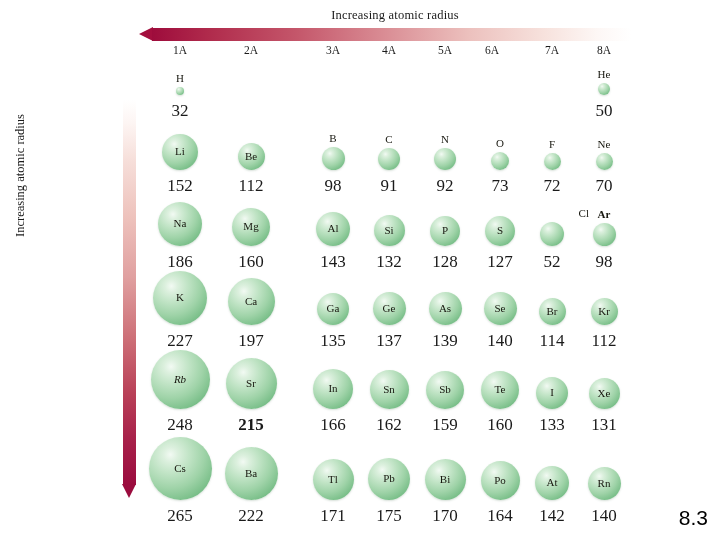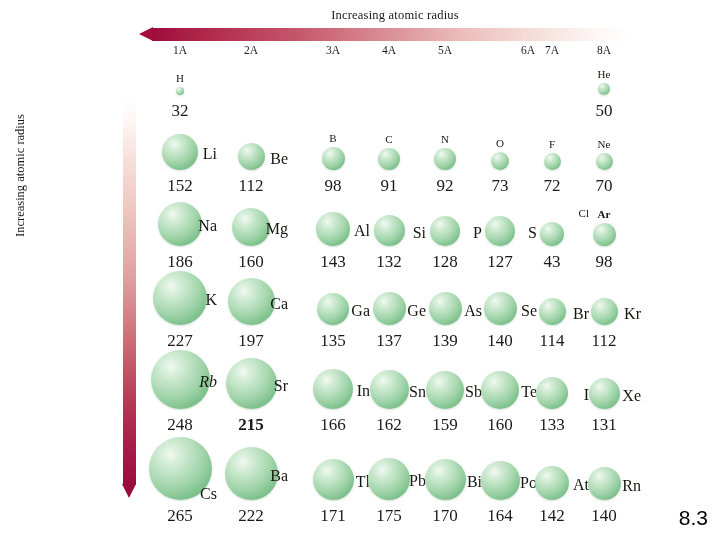--- a/index.html
+++ b/index.html
@@ -148,22 +148,22 @@
         #9fd3a8 55%,
         #7cc08b 76%,
         #62ac75 92%,
         #579f6b 100%);
     box-shadow: 0 1px 2px rgba(120,150,125,0.30);
   }
   .symbol-inside {
     position: absolute;
     left: 0;
     width: 100%;
-    text-align: right;
-    font-size: 16px;
+    text-align: center;
+    font-size: 11px;
     font-family: "Liberation Serif", serif;
     color: #17170f;
     pointer-events: none;
   }
   .symbol-above {
     position: absolute;
     left: 0;
     width: 100%;
     text-align: center;
     font-size: 11px;
@@ -205,21 +205,21 @@
   <div id="left-arrow-head"></div>
 </div>
 <div id="left-arrow-title">Increasing atomic radius</div>
 
 <div id="group-headers">
     <div class="group-label" style="left: 180px;">1A</div>
     <div class="group-label" style="left: 251px;">2A</div>
     <div class="group-label" style="left: 333px;">3A</div>
     <div class="group-label" style="left: 389px;">4A</div>
     <div class="group-label" style="left: 445px;">5A</div>
-    <div class="group-label" style="left: 528px;">6A</div>
+    <div class="group-label" style="left: 492px;">6A</div>
     <div class="group-label" style="left: 552px;">7A</div>
     <div class="group-label" style="left: 604px; text-align: center;">8A</div>
   </div>
 
 <div id="element-grid">
     <div class="element-cell" style="left: 180px; top: 95px;">
       <div class="sphere-box">
         <div class="sphere" style="width: 8px; height: 8px; margin-left: -4px; top: -8px;"></div>
         <div class="symbol-above" style="top: -23px;">H</div>
         <div class="radius-value" style="top: 6px;">32</div>
@@ -327,21 +327,21 @@
       <div class="sphere-box">
         <div class="sphere" style="width: 30px; height: 30px; margin-left: -15px; top: -30px;"></div>
         <div class="symbol-inside" style="top: -22px;">S</div>
         <div class="radius-value" style="top: 6px;">127</div>
       </div>
     </div>
     <div class="element-cell" style="left: 552px; top: 246px;">
       <div class="sphere-box">
         <div class="sphere" style="width: 24px; height: 24px; margin-left: -12px; top: -24px;"></div>
         <div class="symbol-above" style="top: -39px; text-align: right;">Cl</div>
-        <div class="radius-value" style="top: 6px;">43</div>
+        <div class="radius-value" style="top: 6px;">52</div>
       </div>
     </div>
     <div class="element-cell" style="left: 604px; top: 246px;">
       <div class="sphere-box">
         <div class="sphere" style="width: 23px; height: 23px; margin-left: -11.5px; top: -23px;"></div>
         <div class="symbol-above" style="top: -38px; font-weight: bold;">Ar</div>
         <div class="radius-value" style="top: 6px;">98</div>
       </div>
     </div>
     <div class="element-cell" style="left: 180px; top: 325px;">
@@ -452,21 +452,21 @@
     <div class="element-cell" style="left: 604px; top: 409px;">
       <div class="sphere-box">
         <div class="sphere" style="width: 31px; height: 31px; margin-left: -15.5px; top: -31px;"></div>
         <div class="symbol-inside" style="top: -22.5px;">Xe</div>
         <div class="radius-value" style="top: 6px;">131</div>
       </div>
     </div>
     <div class="element-cell" style="left: 180px; top: 500px;">
       <div class="sphere-box">
         <div class="sphere" style="width: 63px; height: 63px; margin-left: -31.5px; top: -63px;"></div>
-        <div class="symbol-inside" style="top: -38.5px; margin-top: 23px;">Cs</div>
+        <div class="symbol-inside" style="top: -38.5px;">Cs</div>
         <div class="radius-value" style="top: 6px;">265</div>
       </div>
     </div>
     <div class="element-cell" style="left: 251px; top: 500px;">
       <div class="sphere-box">
         <div class="sphere" style="width: 53px; height: 53px; margin-left: -26.5px; top: -53px;"></div>
         <div class="symbol-inside" style="top: -33.5px;">Ba</div>
         <div class="radius-value" style="top: 6px;">222</div>
       </div>
     </div>

